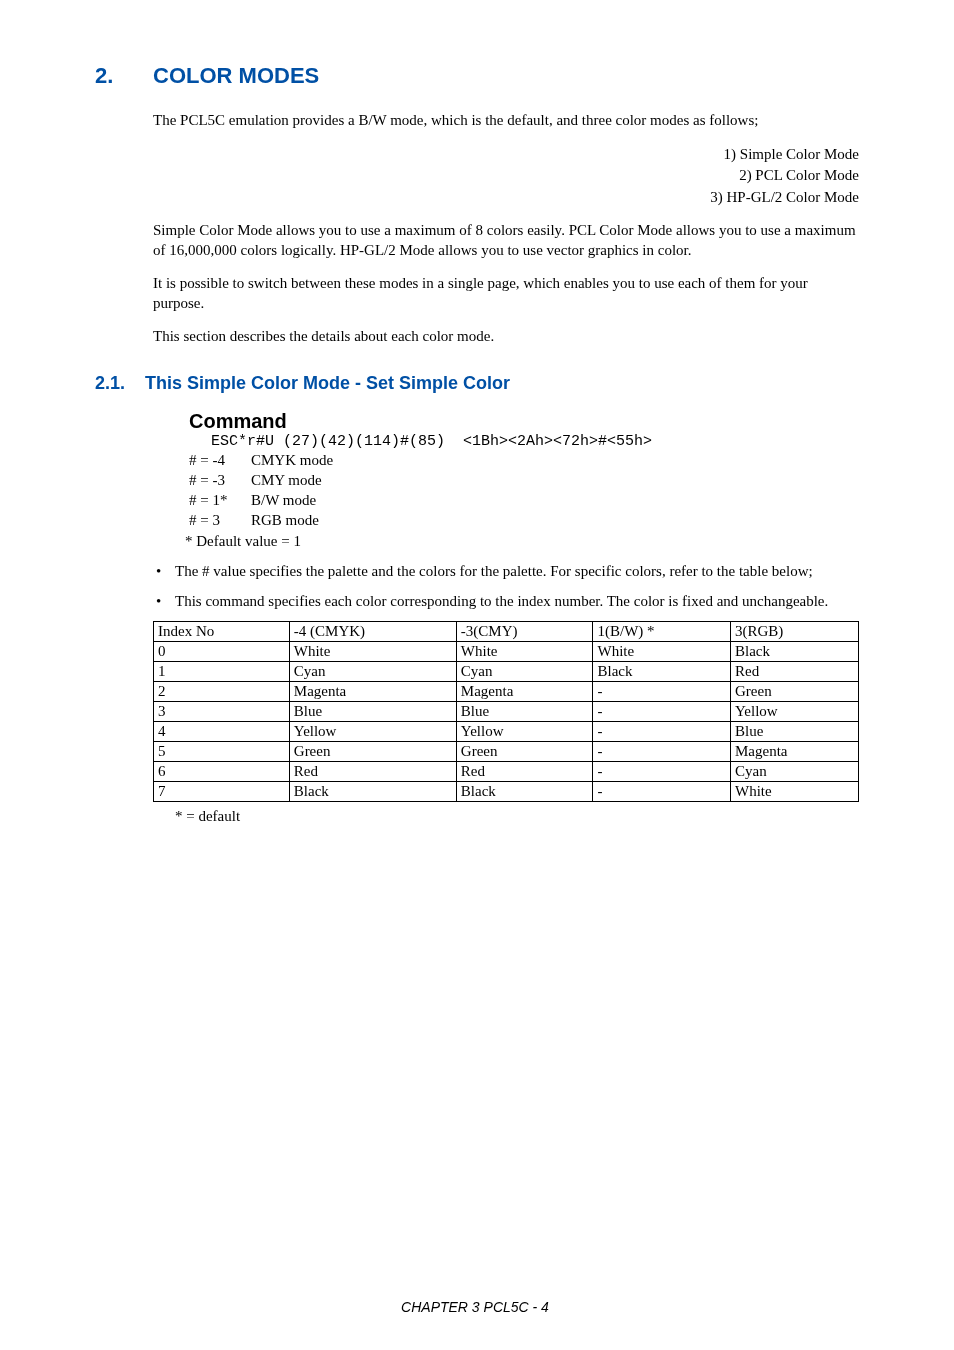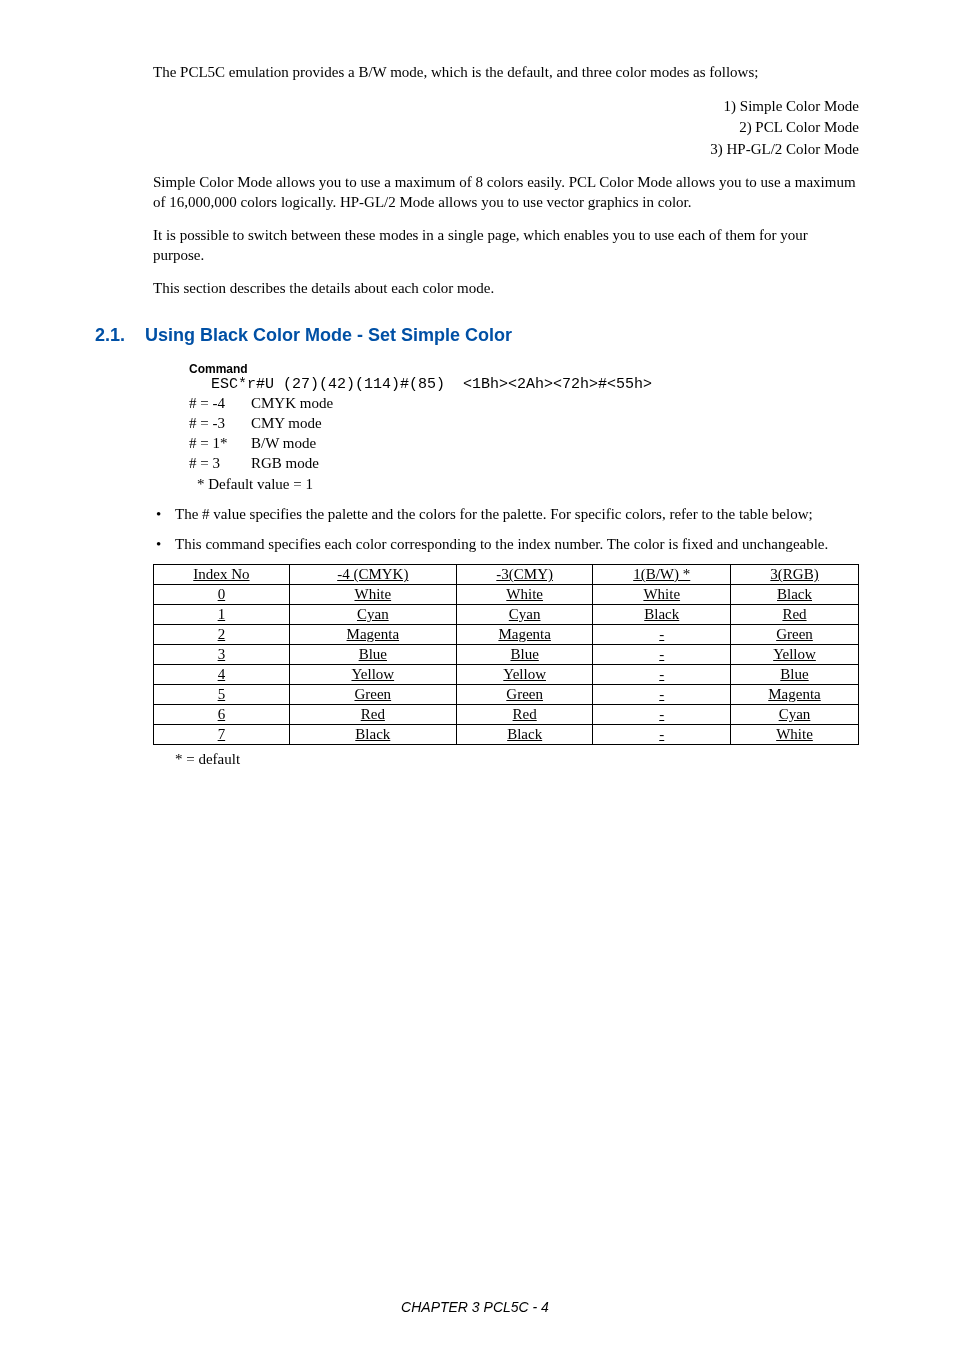--- a/index.html
+++ b/index.html
@@ -32,21 +32,21 @@
     font-family: Arial, Helvetica, sans-serif;
     font-size: 18px;
     font-weight: bold;
     color: #0050a5;
     margin: 26px 0 16px 0;
   }
   .h2 .num { display: inline-block; width: 50px; }
   .command-label {
     font-family: Arial, Helvetica, sans-serif;
     font-weight: bold;
-    font-size: 12px;
+    font-size: 20px;
     margin-left: 36px;
   }
   .code-line {
     font-family: "Courier New", Courier, monospace;
     font-weight: normal;
     font-size: 15px;
     margin-left: 58px;
     white-space: pre;
   }
   .param-line {
@@ -71,68 +71,70 @@
   }
   table.data {
     border-collapse: collapse;
     width: 100%;
     margin-top: 6px;
     font-size: 15px;
   }
   table.data th, table.data td {
     border: 1px solid #000;
     padding: 1px 4px;
-    text-align: center;
+    text-align: left;
     font-weight: normal;
-    text-decoration: underline;
   }
   .footnote { margin: 6px 0 0 22px; font-size: 15px; }
   .footer {
     position: absolute;
     bottom: 35px;
     left: 0; right: 4px;
     text-align: center;
     font-family: Arial, Helvetica, sans-serif;
     font-style: italic;
     font-size: 14px;
     color: #000;
   }
 </style>
 </head>
 <body>
 
 <div class="page">
 
+  <div class="h1">
+    <span class="num">2.</span><span>COLOR MODES</span>
+  </div>
 
   <div class="body-indent">
     <p class="para">The PCL5C emulation provides a B/W mode, which is the default, and three color modes as follows;</p>
 
     <div class="list-block">
       <p class="list-para">1)  Simple Color Mode</p>
       <p class="list-para">2)  PCL Color Mode</p>
       <p class="list-para">3)  HP-GL/2 Color Mode</p>
     </div>
 
     <p class="para">Simple Color Mode allows you to use a maximum of 8 colors easily.    PCL Color Mode allows you to use a maximum of 16,000,000 colors logically.    HP-GL/2 Mode allows you to use vector graphics in color.</p>
     <p class="para">It is possible to switch between these modes in a single page, which enables you to use each of them for your purpose.</p>
     <p class="para">This section describes the details about each color mode.</p>
   </div>
 
   <div class="h2">
-    <span class="num">2.1.</span><span>Using Black Color Mode - Set Simple Color</span>
+    <span class="num">2.1.</span><span>This Simple Color Mode - Set Simple Color</span>
   </div>
 
   <div class="body-indent">
     <div class="command-label">Command</div>
     <div class="code-line">ESC*r#U (27)(42)(114)#(85)  &lt;1Bh&gt;&lt;2Ah&gt;&lt;72h&gt;#&lt;55h&gt;</div>
     <div class="param-line"><span class="k"># = -4</span><span>CMYK mode</span></div>
     <div class="param-line"><span class="k"># = -3</span><span>CMY mode</span></div>
     <div class="param-line"><span class="k"># =  1*</span><span>B/W mode</span></div>
     <div class="param-line"><span class="k"># =  3</span><span>RGB mode</span></div>
-    <div class="param-line" style="margin-left:44px;">* Default value = 1</div>
+    <div class="param-line" style="margin-left:32px;">* Default value = 1</div>
 
     <ul class="bullets">
       <li>The # value specifies the palette and the colors for the palette.    For specific colors, refer to the table below;</li>
       <li>This command specifies each color corresponding to the index number.    The color is fixed and unchangeable.</li>
     </ul>
 
     <table class="data">
       <thead>
         <tr>
           <th>Index No</th>

